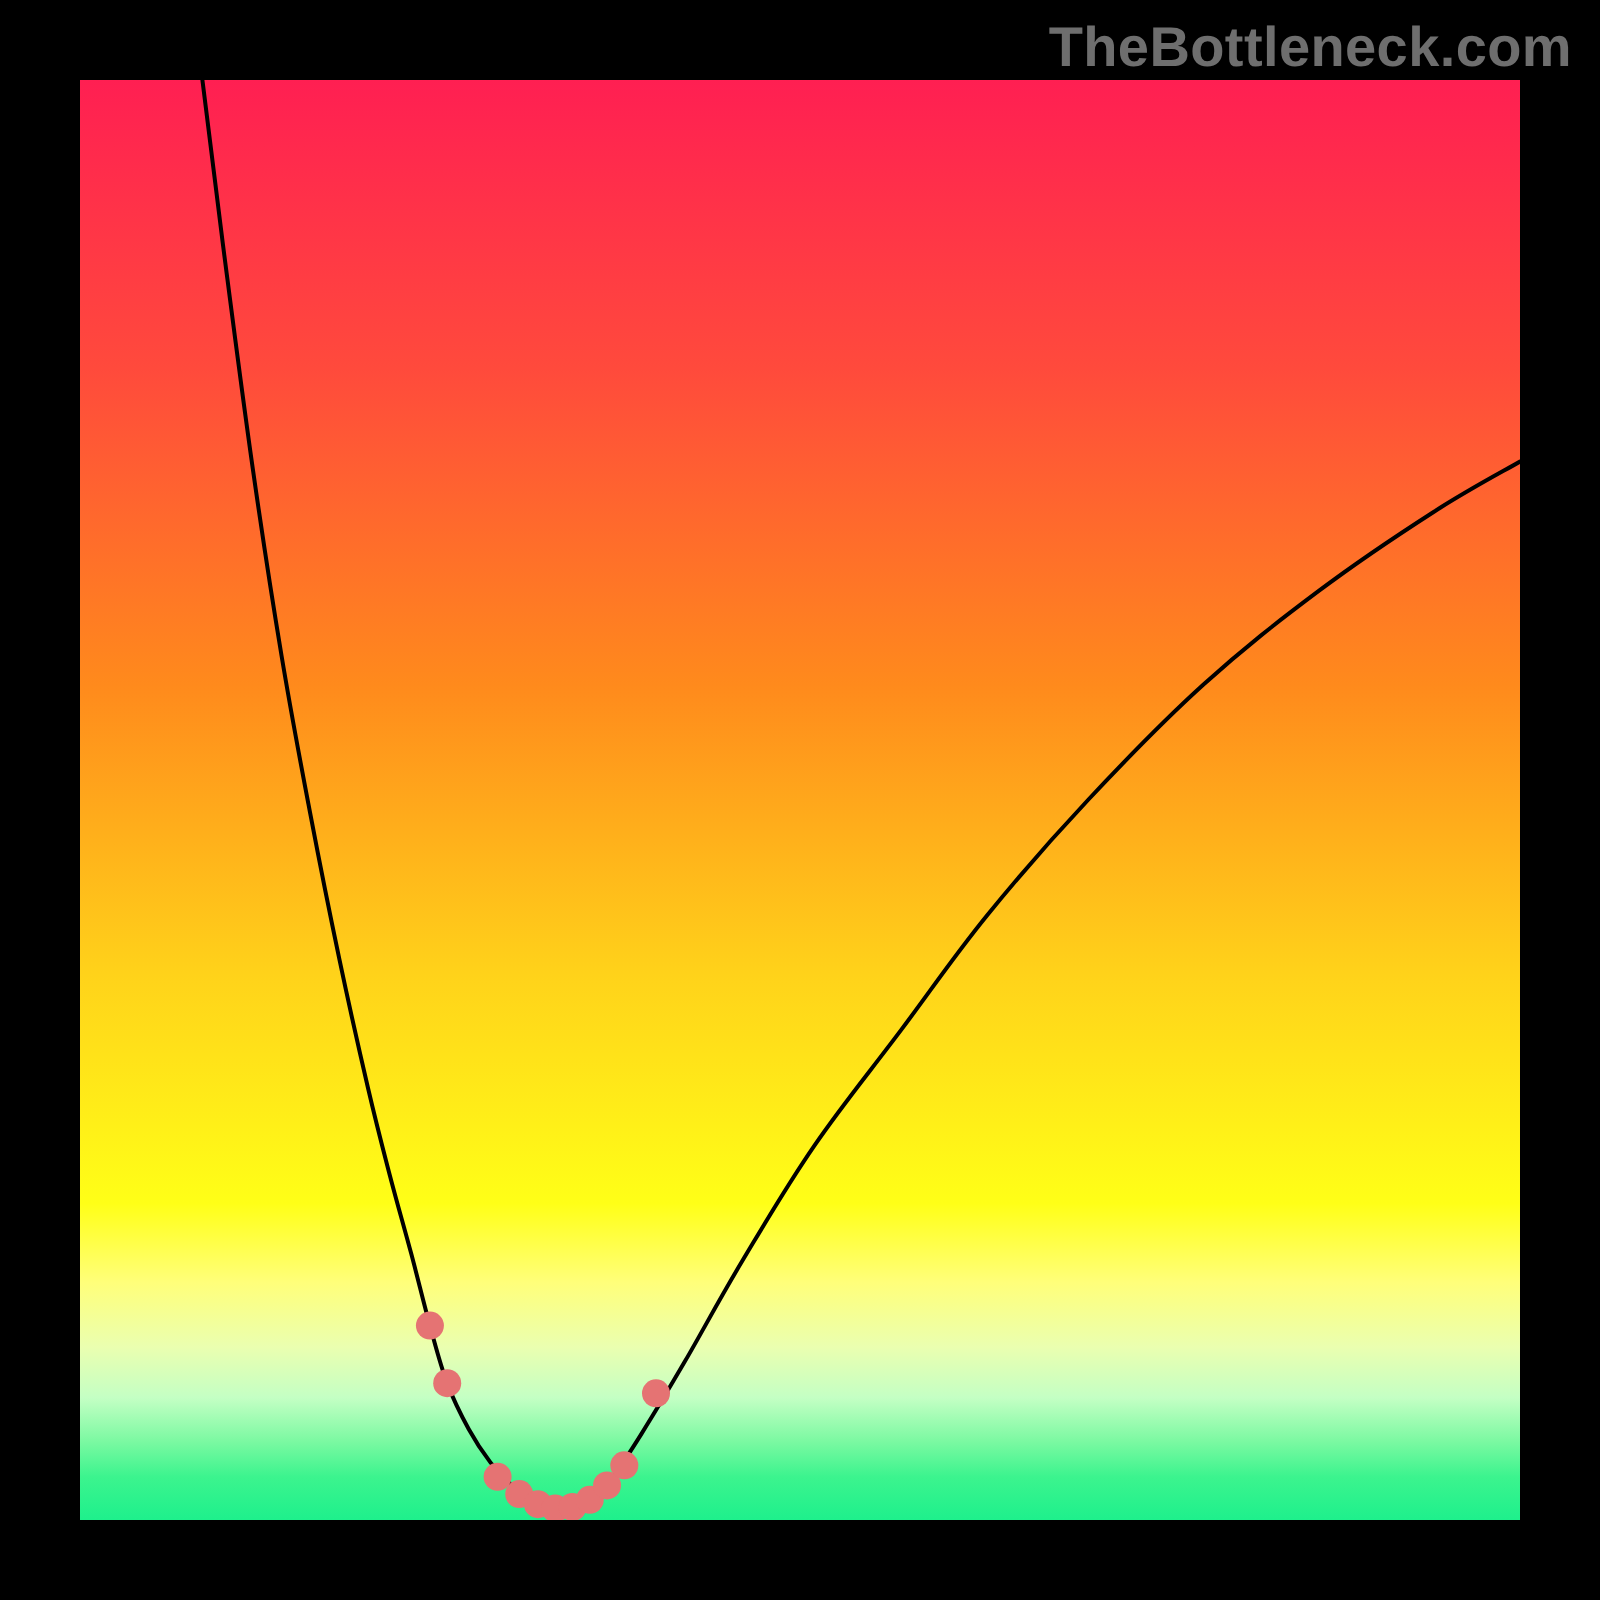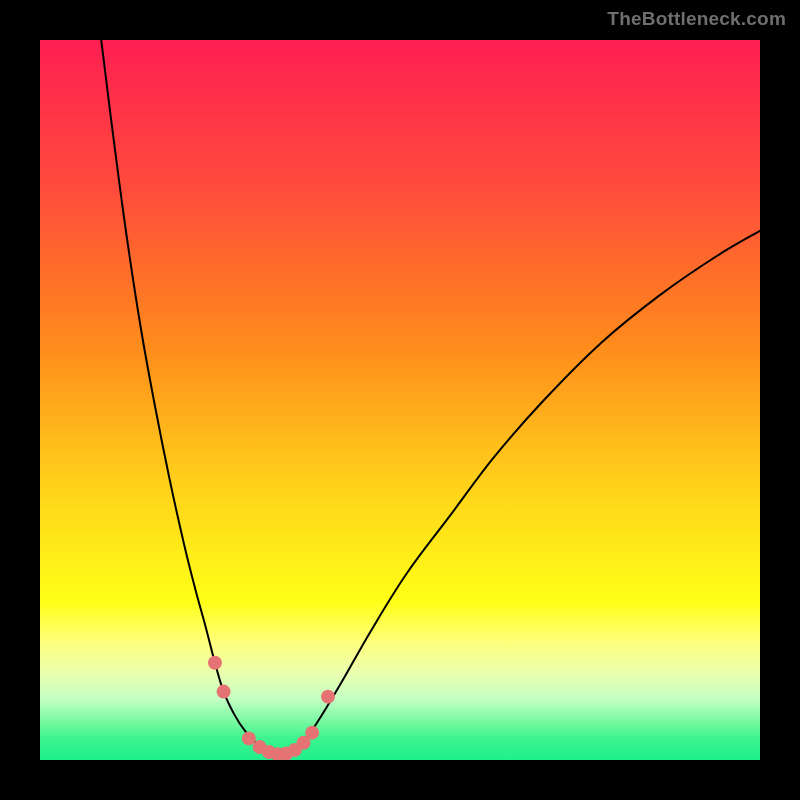--- a/index.html
+++ b/index.html
@@ -24,21 +24,21 @@
   }
   .curves {
     position: absolute;
     inset: 0;
   }
   .watermark {
     position: absolute;
     top: 8px;
     right: 14px;
     font-family: Arial, Helvetica, sans-serif;
-    font-size: 19px;
+    font-size: 28px;
     font-weight: 600;
     color: #6e6e6e;
     letter-spacing: 0.2px;
   }
 </style>
 </head>
 <body>
 
 <div class="frame">
 

